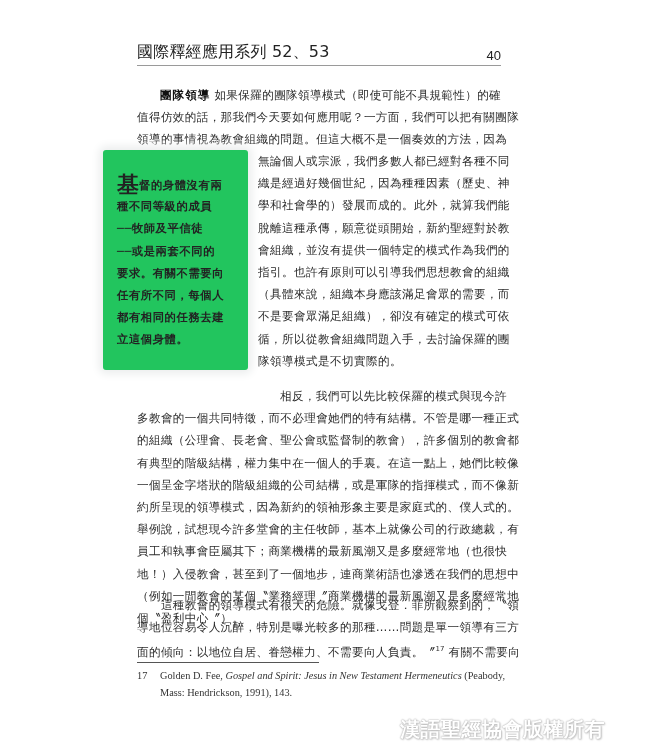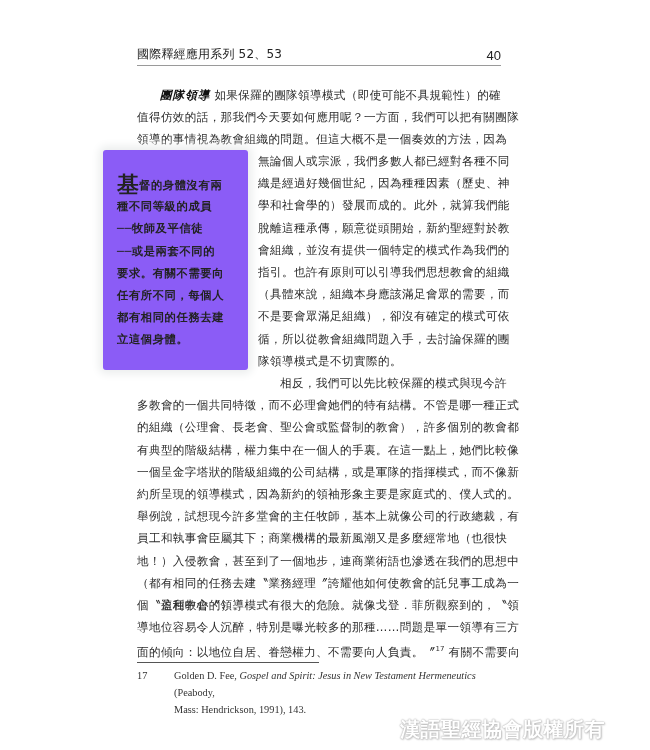--- a/index.html
+++ b/index.html
@@ -21,21 +21,21 @@
       top: 46px;
       width: 364px;
       height: 17px;
       border-bottom: 1px solid #9a9a9a;
       display: flex;
       justify-content: space-between;
       align-items: flex-end;
       padding-bottom: 2px;
     }
     .series-title {
-      font-size: 12px;
+      font-size: 16px;
       letter-spacing: 0.2px;
       color: #222;
     }
     .page-number {
       font-size: 13px;
       color: #222;
       font-family: "Liberation Sans", sans-serif;
     }
     .body-text {
       position: absolute;
@@ -48,29 +48,28 @@
     }
     .line {
       display: block;
       height: 22.2px;
     }
     .run-head {
       font-family: "DejaVu Serif", serif;
       font-weight: bold;
       letter-spacing: 1px;
       color: #111;
-      font-style: italic;
     }
     .sidebar {
       position: absolute;
       left: 103px;
       top: 150px;
       width: 145px;
       height: 220px;
-      background: #8b5cf6;
+      background: #22c55e;
       box-shadow: 0 0 8px 4px #eceeee;
       border-radius: 3px;
     }
     .sidebar-text {
       position: absolute;
       left: 14px;
       top: 24px;
       width: 125px;
       font-size: 11.3px;
       line-height: 22.5px;
@@ -102,21 +101,21 @@
       font-size: 10.3px;
       line-height: 17px;
       color: #333;
     }
     .fn-num {
       position: absolute;
       left: 0;
       top: 0;
     }
     .fn-body {
-      margin-left: 37px;
+      margin-left: 23px;
     }
     .fn-body i { font-style: italic; }
     sup.ref {
       font-size: 7px;
       vertical-align: 5px;
       letter-spacing: 0;
     }
     .watermark {
       position: absolute;
       left: 400px;
@@ -163,30 +162,30 @@
   <span class="line">脫離這種承傳，願意從頭開始，新約聖經對於教</span>
   <span class="line">會組織，並沒有提供一個特定的模式作為我們的</span>
   <span class="line">指引。也許有原則可以引導我們思想教會的組織</span>
   <span class="line">（具體來說，組織本身應該滿足會眾的需要，而</span>
   <span class="line">不是要會眾滿足組織），卻沒有確定的模式可依</span>
   <span class="line">循，所以從教會組織問題入手，去討論保羅的團</span>
   <span class="line">隊領導模式是不切實際的。</span>
 </div>
 
 <div class="body-text" style="top:372px; left:137px;">
-  <span class="line" style="padding-left:143px;">相反，我們可以先比較保羅的模式與現今許</span>
+  <span class="line" style="padding-left:143px;margin-top:13px;">相反，我們可以先比較保羅的模式與現今許</span>
   <span class="line">多教會的一個共同特徵，而不必理會她們的特有結構。不管是哪一種正式</span>
   <span class="line">的組織（公理會、長老會、聖公會或監督制的教會），許多個別的教會都</span>
   <span class="line">有典型的階級結構，權力集中在一個人的手裏。在這一點上，她們比較像</span>
   <span class="line">一個呈金字塔狀的階級組織的公司結構，或是軍隊的指揮模式，而不像新</span>
   <span class="line">約所呈現的領導模式，因為新約的領袖形象主要是家庭式的、僕人式的。</span>
   <span class="line">舉例說，試想現今許多堂會的主任牧師，基本上就像公司的行政總裁，有</span>
   <span class="line">員工和執事會臣屬其下；商業機構的最新風潮又是多麼經常地（也很快</span>
   <span class="line">地！）入侵教會，甚至到了一個地步，連商業術語也滲透在我們的思想中</span>
-  <span class="line">（都有相同的任務去建〝業務經理〞誇耀他如何使教會的託兒事工成為一</span>
+  <span class="line">（例如一間教會的某個〝業務經理〞商業機構的最新風潮又是多麼經常地</span>
   <span class="line">個〝盈利中心〞）。</span>
 </div>
 
 <div class="body-text" style="top:594px; left:137px;">
   <span class="line">　　這種教會的領導模式有很大的危險。就像戈登．菲所觀察到的，〝領</span>
   <span class="line">導地位容易令人沉醉，特別是曝光較多的那種……問題是單一領導有三方</span>
   <span class="line"><span>面的傾向：以地位自居、眷戀權力、不需要向人負責。〞</span><sup class="ref">17</sup><span> 有關不需要向</span></span>
 </div>
 
 <div class="footnote-rule"></div>

